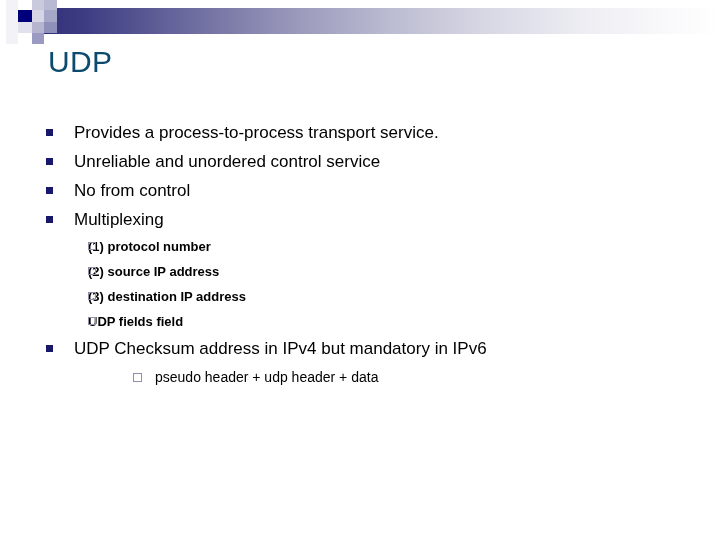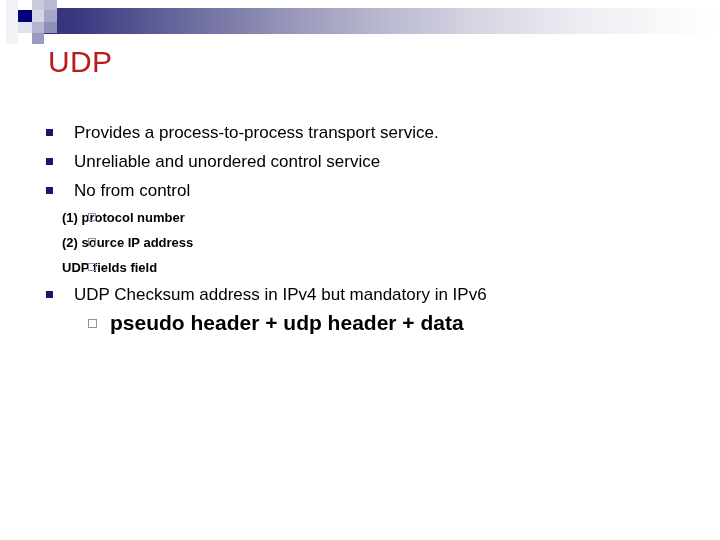--- a/index.html
+++ b/index.html
@@ -51,21 +51,21 @@
 
   
   #page-title {
     position: absolute;
     left: 48px;
     top: 44px;
     font-size: 30px;
     line-height: 36px;
     font-weight: normal;
     letter-spacing: 0.3px;
-    color: #b91c1c;
+    color: #0c4a6e;
     margin: 0;
     white-space: nowrap;
   }
 
   
   #slide-body {
     position: absolute;
     left: 0;
     top: 118px;
     width: 720px;
@@ -92,43 +92,44 @@
     background: #17176b;
   }
 
   ul.lvl2 {
     list-style: none;
     margin: 0;
     padding: 0;
   }
   li.lvl2-item {
     position: relative;
-    padding-left: 62px;
+    padding-left: 88px;
     font-size: 13px;
     line-height: 25px;
     font-weight: bold;
     white-space: nowrap;
   }
   li.lvl2-item > .bullet-hollow {
     position: absolute;
     left: 88px;
     top: 8px;
     width: 6px;
     height: 6px;
     border: 1px solid #9090ab;
     background: transparent;
     box-sizing: content-box;
   }
 
   
   li.lvl2-item.big {
-    font-size: 21px;
+    font-size: 14px;
     line-height: 28px;
-    font-weight: bold;
+    font-weight: normal;
     padding-left: 110px;
+    margin-left: 45px;
   }
   li.lvl2-item.big > .bullet-hollow {
     top: 10px;
     width: 7px;
     height: 7px;
   }
 
   .group-gap-top { margin-top: 16px; }
   .group-gap-top2 { margin-top: 18px; }
 </style>
@@ -161,30 +162,38 @@
       <span>Provides a process-to-process transport service.</span>
     </li>
     <li class="lvl1-item">
       <span class="bullet-sq"></span>
       <span>Unreliable and unordered control service</span>
     </li>
     <li class="lvl1-item">
       <span class="bullet-sq"></span>
       <span>No from control</span>
     </li>
+    <li class="lvl1-item">
+      <span class="bullet-sq"></span>
+      <span>Multiplexing</span>
+    </li>
   </ul>
 
   <ul class="lvl2 group-gap-top">
     <li class="lvl2-item">
       <span class="bullet-hollow"></span>
       <span>(1) protocol number</span>
     </li>
     <li class="lvl2-item">
       <span class="bullet-hollow"></span>
       <span>(2) source IP address</span>
+    </li>
+    <li class="lvl2-item">
+      <span class="bullet-hollow"></span>
+      <span>(3) destination IP address</span>
     </li>
     <li class="lvl2-item">
       <span class="bullet-hollow"></span>
       <span>UDP fields field</span>
     </li>
   </ul>
 
   <ul class="lvl1 group-gap-top2">
     <li class="lvl1-item">
       <span class="bullet-sq"></span>

